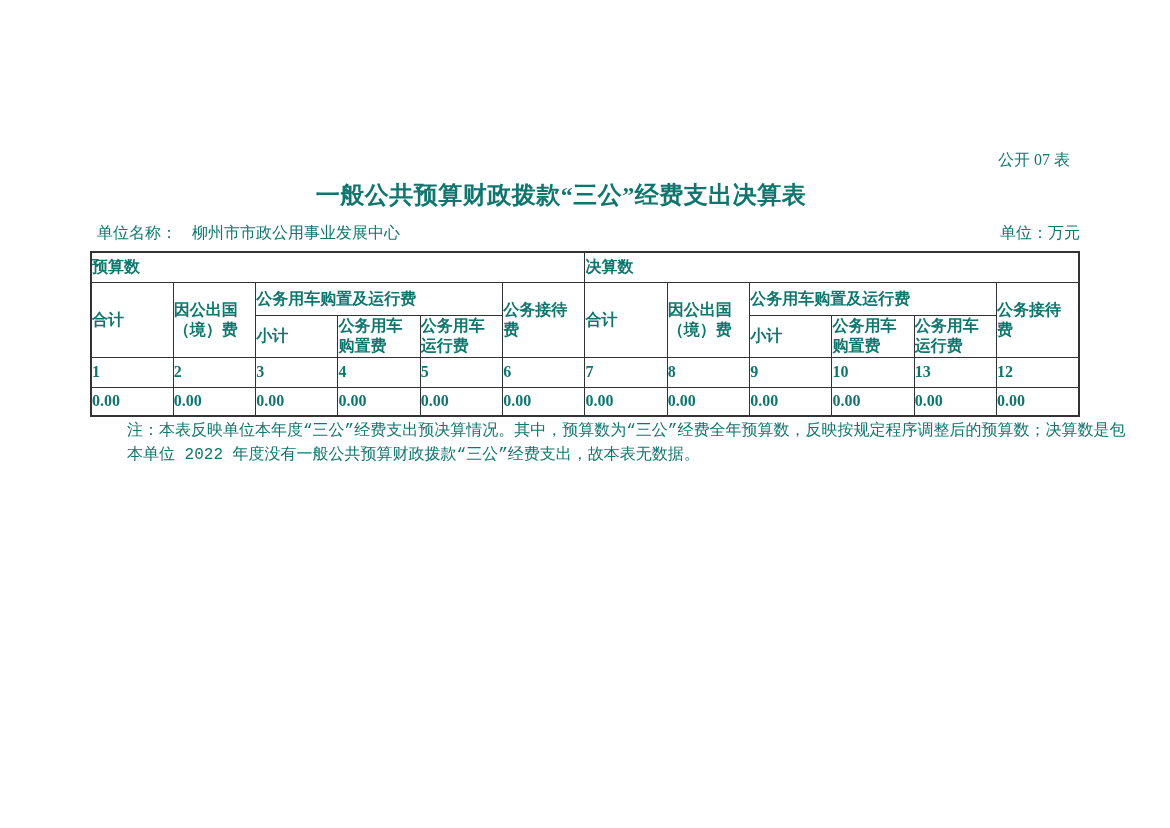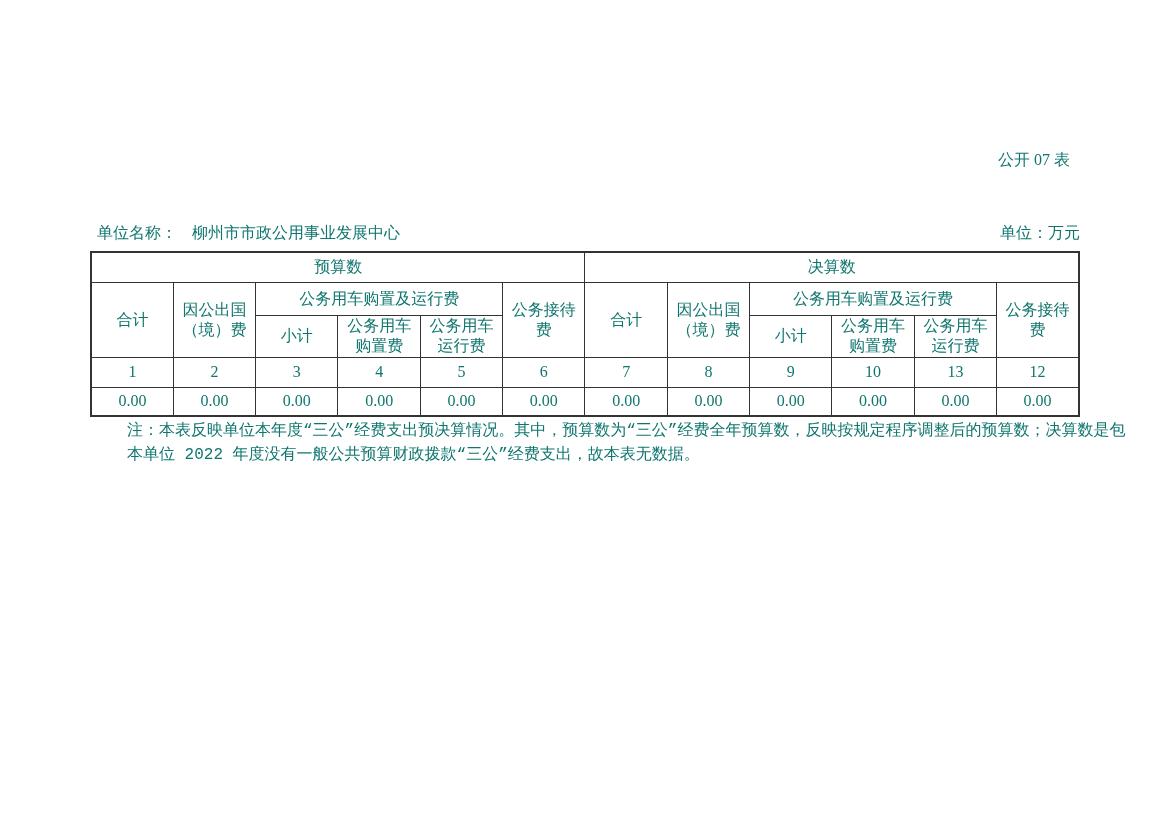--- a/index.html
+++ b/index.html
@@ -46,25 +46,26 @@
     top: 251px;
     left: 90px;
     width: 990px;
     border-collapse: collapse;
     table-layout: fixed;
     font-size: 16px;
     border: 2px solid #333333;
   }
   table.expense-table td {
     border: 1px solid #333333;
-    text-align: center;
+    text-align: left;
     vertical-align: middle;
     padding: 0;
     line-height: 1.22;
     overflow: hidden;
+    font-weight: bold;
   }
   tr.r1 { height: 30px; }
   tr.r2 { height: 33px; }
   tr.r3 { height: 42px; }
   tr.r4 { height: 30px; }
   tr.r5 { height: 29px; padding-left: 10px; }
   .multiline { white-space: pre-line; }
   td.value-cell {
     text-align: right;
     padding-right: 10px;
@@ -79,20 +80,21 @@
   }
   .note-indent { padding-left: 37px; font-family: Liberation Mono, monospace; }
 </style>
 </head>
 <body>
 
 <div class="page">
 
   <div class="doc-label">公开 07 表</div>
 
+  <div class="title">一般公共预算财政拨款“三公”经费支出决算表</div>
 
   <div class="unit-row">
     <span>
       <span>单位名称：</span><span class="unit-name">柳州市市政公用事业发展中心</span>
     </span>
     <span>单位：万元</span>
   </div>
 
   <table class="expense-table">
     <colgroup>

